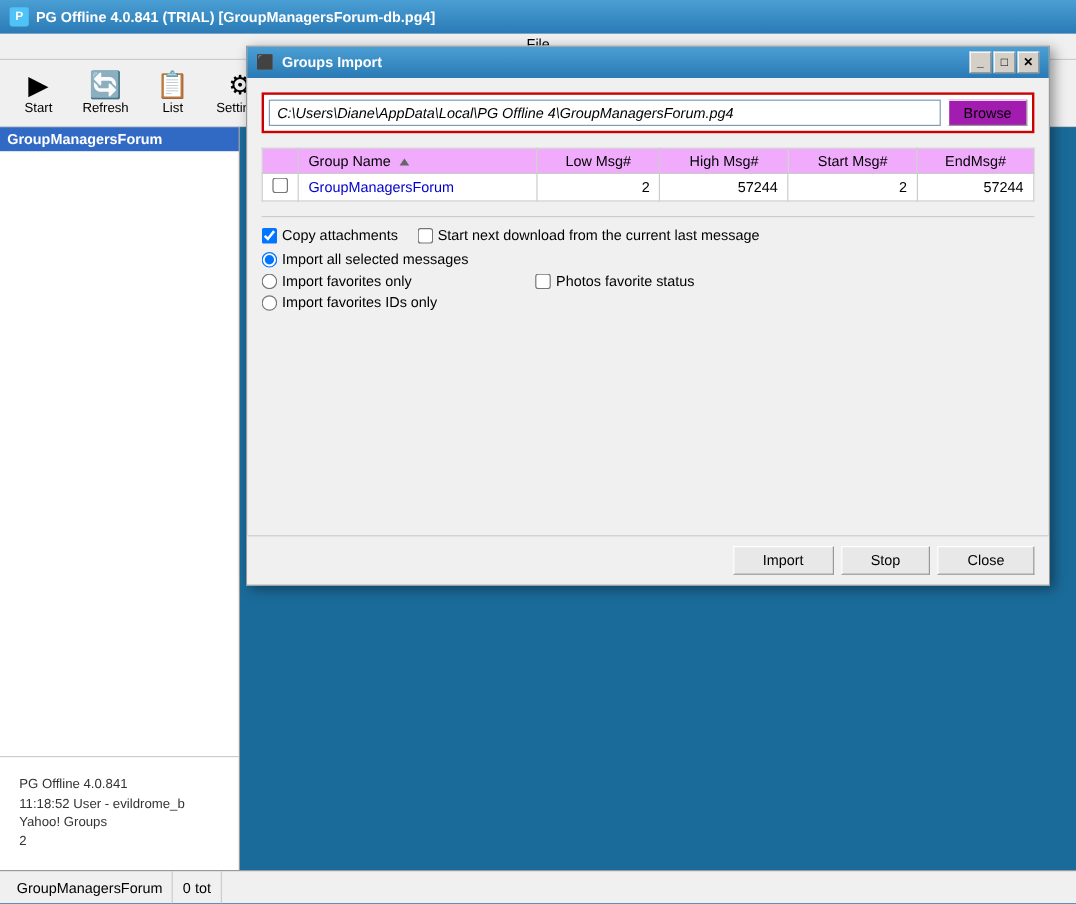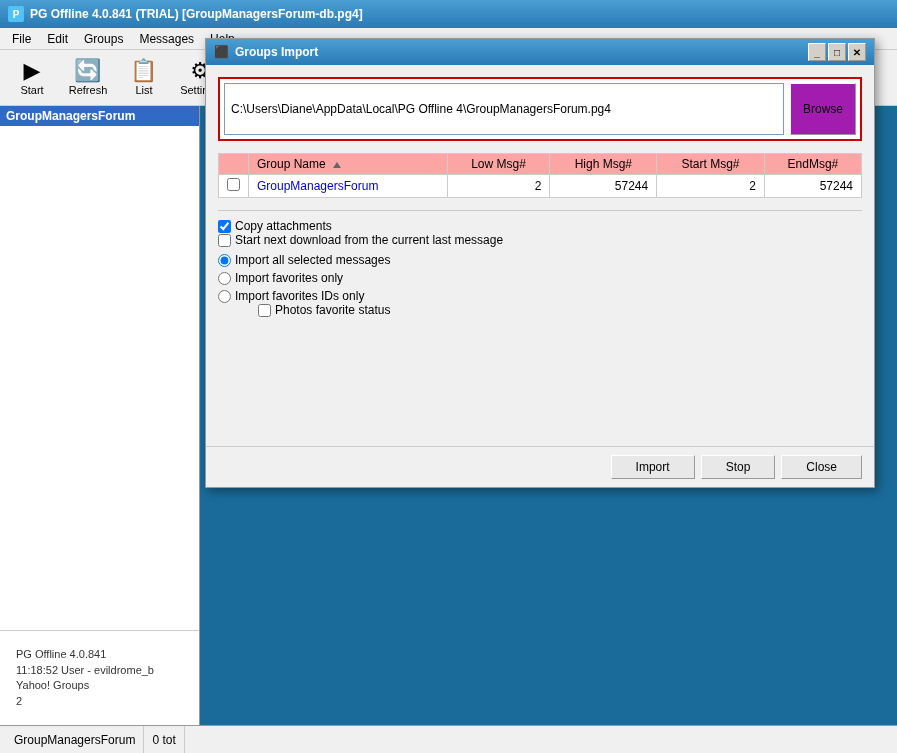--- a/index.html
+++ b/index.html
@@ -40,20 +40,21 @@
     }
 
     
     .menu-bar {
       background: #f0f0f0;
       border-bottom: 1px solid #ccc;
       display: flex;
       align-items: center;
       height: 22px;
       padding: 0 4px;
+      flex-direction: column;
     }
     .menu-item {
       padding: 2px 8px;
       cursor: pointer;
       font-size: 12px;
       color: #000;
     }
 
     
     .toolbar {
@@ -221,24 +222,25 @@
       display: flex;
       gap: 6px;
       margin-bottom: 12px;
       border: 2px solid #cc0000;
       padding: 4px;
       background: white;
     }
     .path-input {
       flex: 1;
       border: 1px solid #7f9db9;
-      padding: 18px 6px;
+      padding: 3px 6px;
       font-size: 12px;
       background: white;
       outline: none;
+      font-style: italic;
     }
     .browse-btn {
       padding: 3px 12px;
       background: #a21caf;
       border: 1px solid #999;
       border-top-color: #fff;
       border-left-color: #fff;
       cursor: pointer;
       font-size: 12px;
       white-space: nowrap;
@@ -250,21 +252,21 @@
       margin-bottom: 4px;
     }
 
     .groups-table {
       width: 100%;
       border-collapse: collapse;
       background: white;
       border: 1px solid #999;
     }
     .groups-table th {
-      background: #fca5a5;
+      background: #f0abfc;
       border: 1px solid #ccc;
       padding: 3px 8px;
       font-size: 12px;
       font-weight: normal;
       text-align: left;
     }
     .groups-table th.sortable {
       cursor: pointer;
     }
     .groups-table th.num-col {
@@ -290,23 +292,23 @@
     .table-wrapper {
       margin-bottom: 12px;
     }
 
     .options-area {
       padding: 8px 0;
       border-top: 1px solid #ccc;
     }
     .options-row {
       display: flex;
-      align-items: flex-start;
+      align-items: center;
+      gap: 16px;
       margin-bottom: 6px;
-      flex-direction: column;
     }
     .options-row label {
       display: flex;
       align-items: center;
       gap: 4px;
       font-size: 12px;
       cursor: pointer;
     }
     .radio-group {
       display: flex;

